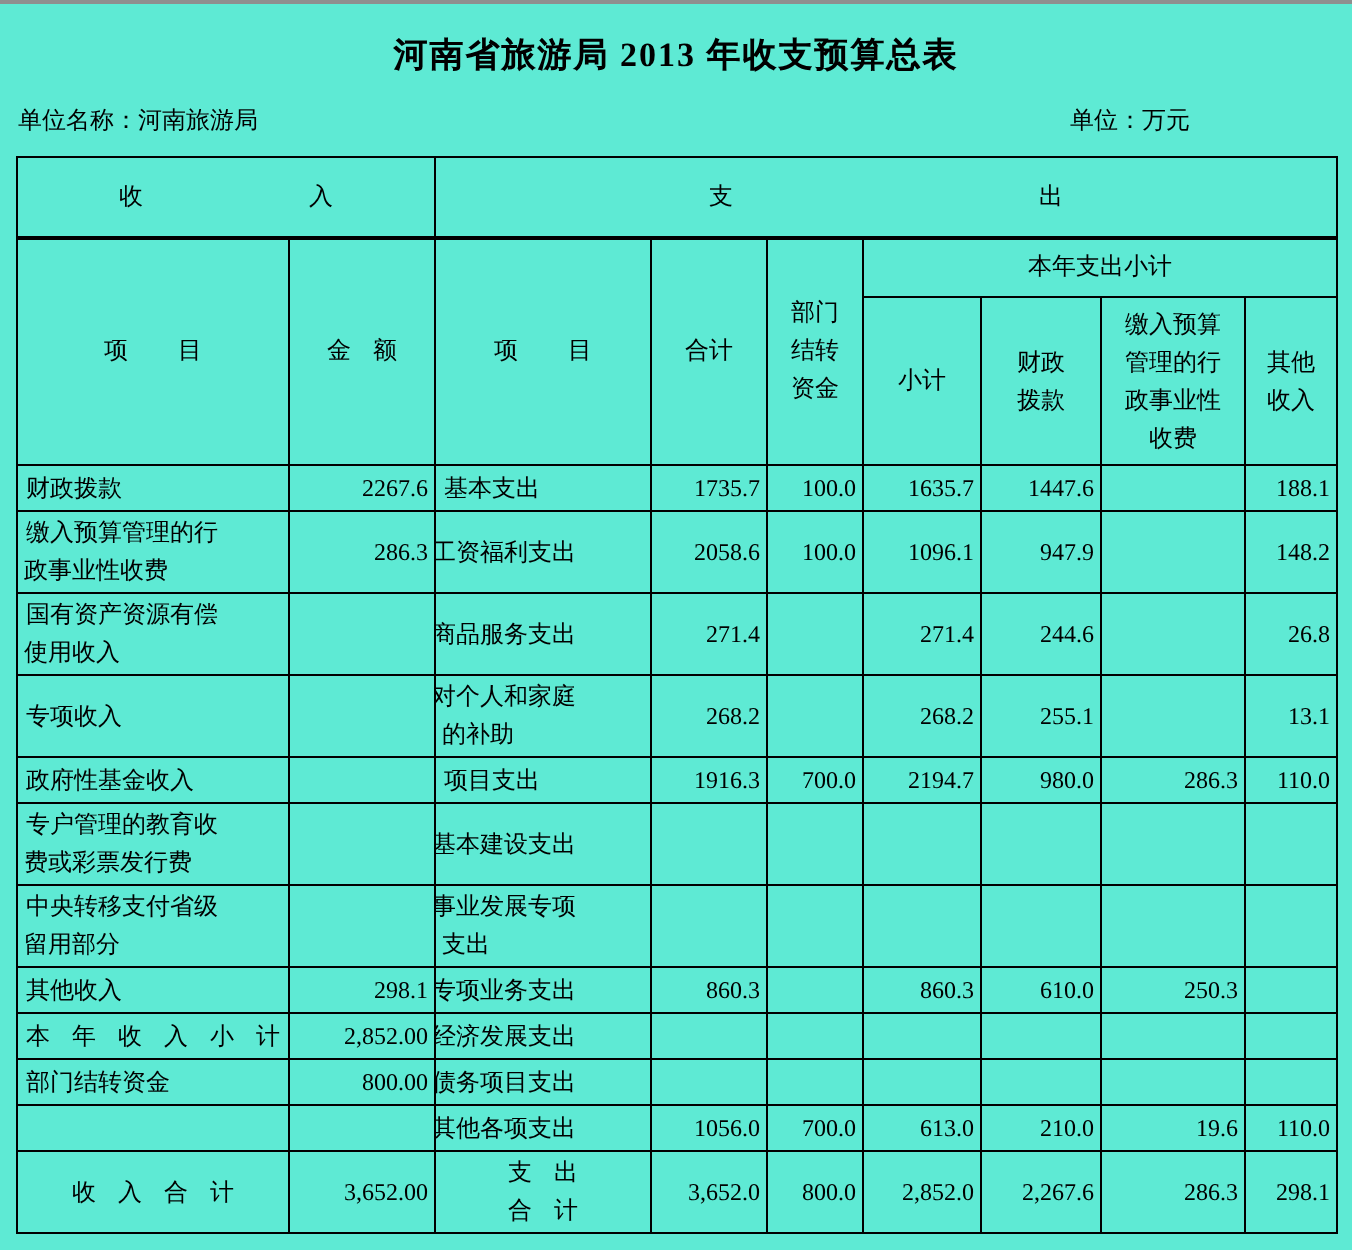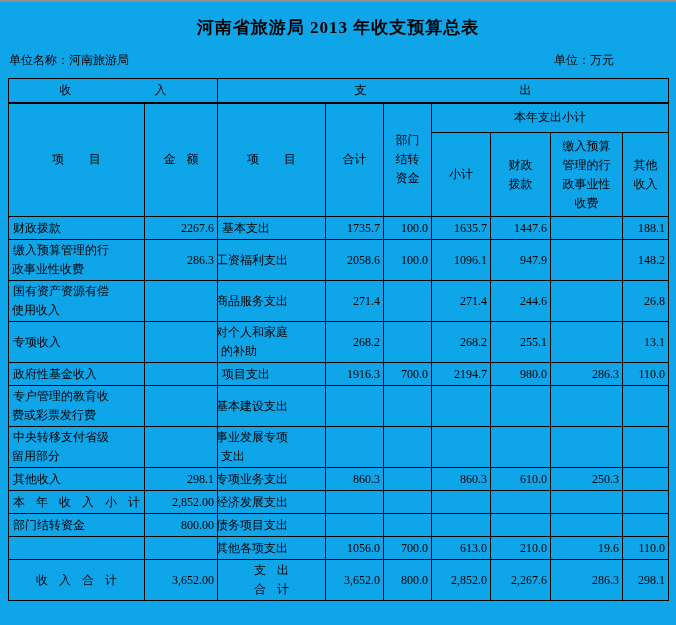--- a/index.html
+++ b/index.html
@@ -1,51 +1,51 @@
 <!DOCTYPE html>
 <html><head>
 <meta charset="utf-8">
 <style>
   * { box-sizing: border-box; }
   html, body { margin: 0; padding: 0; background: #fff; }
   .page {
     width: 676px; height: 625px;
-    background: #0ea5e9; color: #000;
+    background: #5eead4; color: #000;
     font-family: "Liberation Serif", "DejaVu Serif", serif;
     font-size: 12px;
     position: relative; overflow: hidden;
   }
   .top-strip { height: 2px; background: #ececec; border-bottom: 2px solid #8f8f8f; }
   .title {
     margin: 14px 0 0 0;
     text-align: center;
     font-size: 17px; font-weight: bold;
     letter-spacing: 1px;
   }
   .meta {
     display: flex; justify-content: space-between;
-    margin: 13px 62px 0 9px;
+    margin: 13px 81px 0 9px;
     font-size: 12px;
   }
   table.budget {
     border-collapse: collapse;
     table-layout: fixed;
     width: 660px;
     margin: 9px 0 0 8px;
   }
   .budget td {
     border: 1px solid #000;
     padding: 1px 3px;
     line-height: 19px;
     white-space: pre-wrap;
     vertical-align: middle;
     overflow: hidden;
     font-size: 12px;
   }
-  tr.section-row { height: 24px; }
+  tr.section-row { height: 40px; }
   tr.section-row td { border-bottom-width: 2px; }
   tr.group-row { height: 30px; }
   tr.subhead-row { height: 84px; }
   tbody tr { height: 23px; }
   .num { text-align: right; padding-right: 5px; }
   .item { text-align: left; padding-left: 31px; text-indent: -23px; }
   .center { text-align: center; padding-left: 3px; padding-right: 3px; text-indent: 0; }
   .ws-sm { word-spacing: 8px; }
   .ws-md { word-spacing: 22px; margin-left: 22px; }
   .ws-lg { word-spacing: 80px; }

